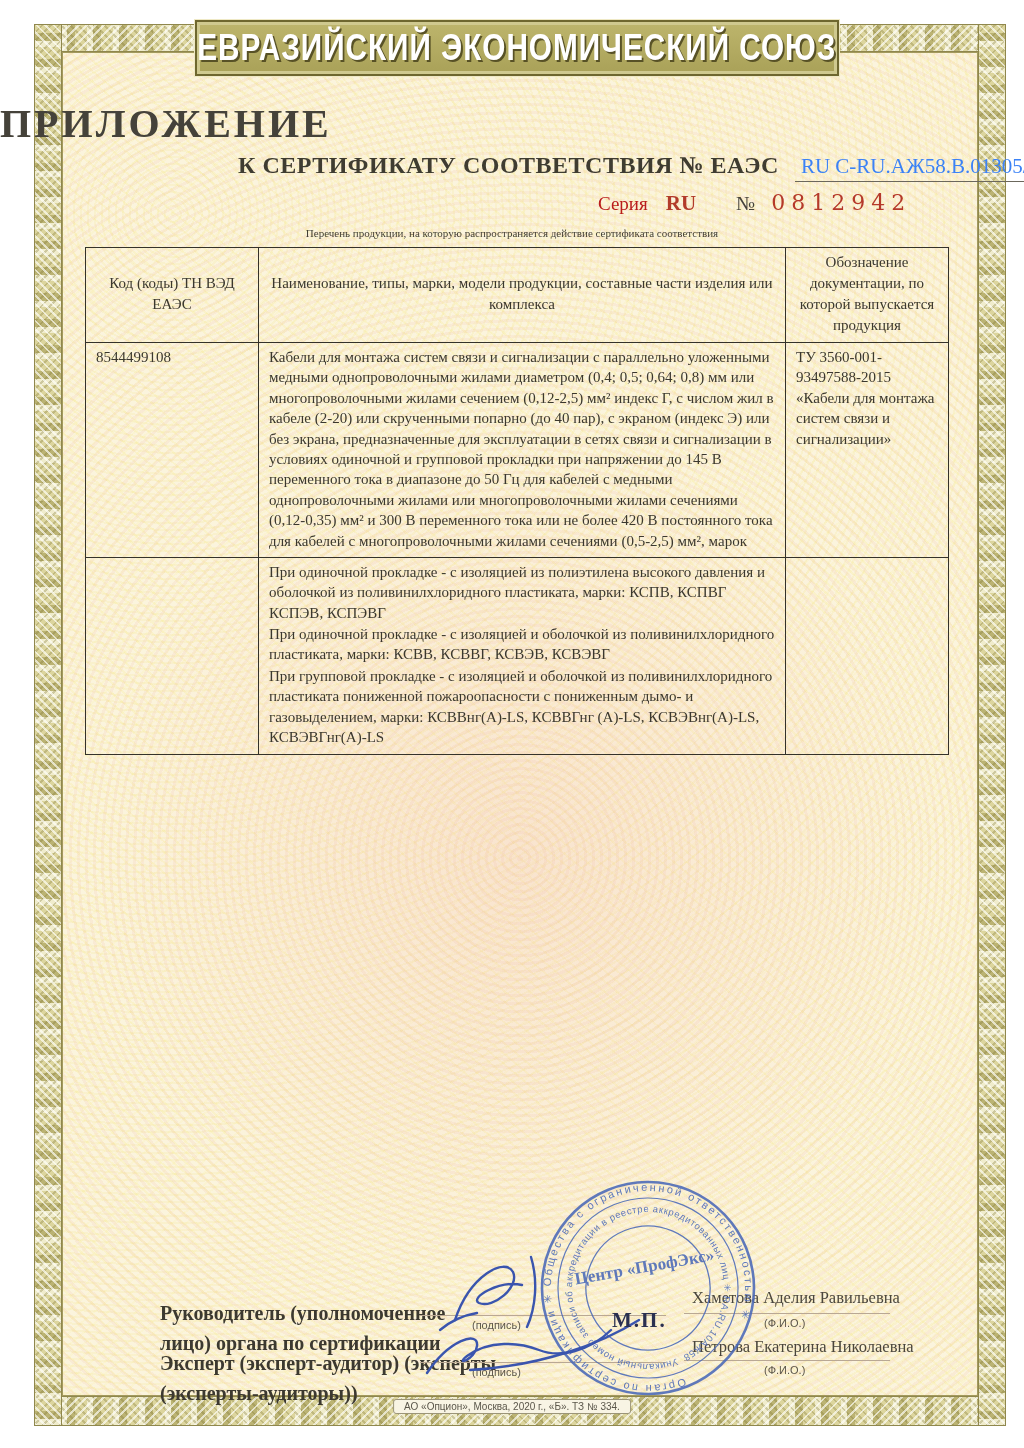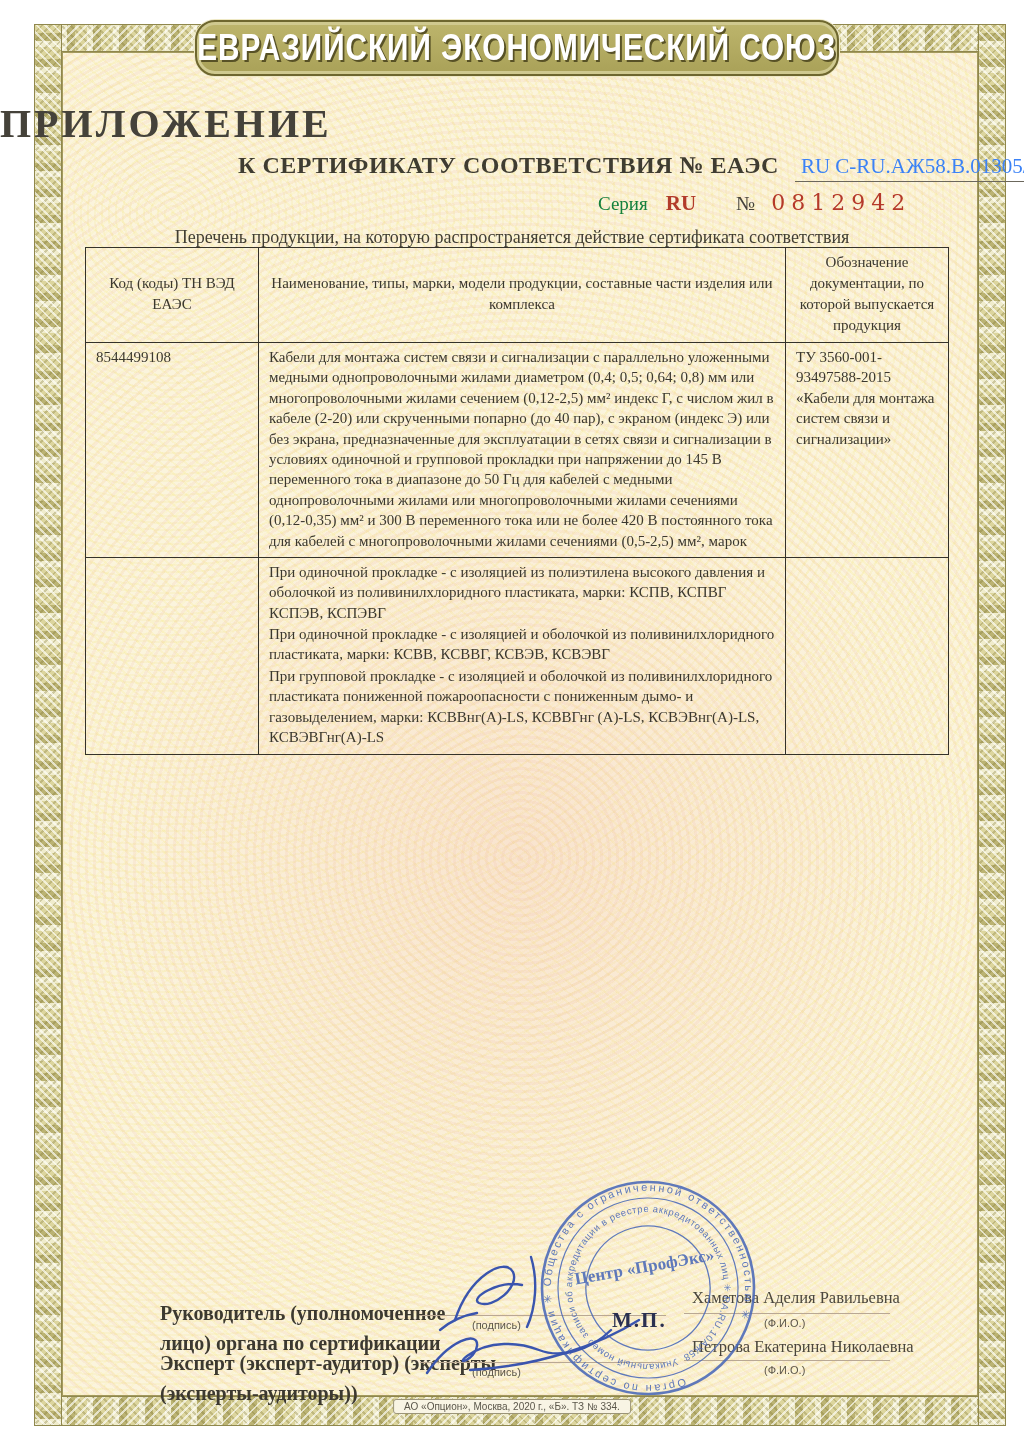--- a/index.html
+++ b/index.html
@@ -22,40 +22,40 @@
       border:1px solid #a39a5e;background-color:#fbf4dd;
       background-image:
         radial-gradient(circle at 50% 60%, rgba(243,185,168,.28) 0, rgba(243,185,168,0) 46%),
         repeating-radial-gradient(circle at 50% 60%, rgba(236,168,148,.12) 0 3px, rgba(255,255,255,0) 3px 8px),
         repeating-radial-gradient(circle at 12% 12%, rgba(240,224,120,.16) 0 2px, rgba(255,255,255,0) 2px 7px),
         repeating-linear-gradient(40deg, rgba(246,232,120,.18) 0 2px, rgba(0,0,0,0) 2px 8px),
         repeating-linear-gradient(-40deg, rgba(250,240,170,.22) 0 2px, rgba(0,0,0,0) 2px 9px);}
 
   
   .banner{position:absolute;left:195px;top:20px;width:640px;height:52px;z-index:5;
-      background:linear-gradient(#bdb56c,#a9a158);border:2px solid #6e672f;border-radius:20px;
+      background:linear-gradient(#bdb56c,#a9a158);border:2px solid #6e672f;border-radius:0;
       box-shadow:inset 0 0 0 3px #cfc98f, 0 0 0 1px #efe9c5;
       display:flex;align-items:center;justify-content:center;}
   .banner span{font-family:"Liberation Sans","DejaVu Sans",sans-serif;font-weight:700;font-size:31px;
       letter-spacing:1px;color:#ffffff;transform:scaleY(1.18) scaleX(.96);white-space:nowrap;
       text-shadow:2px 2px 0 rgba(72,66,28,.85);}
 
   
   .doc-title{position:absolute;left:0;top:100px;width:100%;text-align:left;
       font-size:40px;font-weight:700;letter-spacing:3px;color:#45423a;}
   .cert-line{position:absolute;left:238px;top:152px;display:flex;align-items:baseline;gap:16px;white-space:nowrap;}
   .cert-line .lbl{font-size:24px;font-weight:700;letter-spacing:.5px;color:#3f3c31;}
   .cert-line .num{font-size:21px;color:#3b82f6;border-bottom:1.5px solid #6b675c;padding:0 8px 2px 6px;}
   .series-line{position:absolute;left:598px;top:190px;display:flex;align-items:baseline;white-space:nowrap;}
-  .series-line .s-lbl{font-size:19px;color:#15803d;}
+  .series-line .s-lbl{font-size:19px;color:#b91c1c;}
   .series-line .s-ru{font-size:21px;font-weight:700;color:#b23b2a;margin-left:18px;}
   .series-line .s-no{font-size:20px;color:#45423a;margin-left:40px;}
   .series-line .s-num{font-size:22px;color:#b5392a;margin-left:16px;letter-spacing:6px;font-family:"DejaVu Serif",serif;}
 
-  .intro{position:absolute;left:0;top:227px;width:100%;text-align:center;font-size:18px;color:#413e33;}
+  .intro{position:absolute;left:0;top:227px;width:100%;text-align:center;font-size:11px;color:#413e33;}
 
   
   table.products{position:absolute;left:85px;top:247px;width:863px;border-collapse:collapse;
       table-layout:fixed;font-size:15px;color:#3b382e;}
   table.products td,table.products th{border:1.6px solid #34322a;padding:4px 10px 6px 10px;vertical-align:top;
       font-weight:400;box-sizing:border-box;line-height:1.36;}
   table.products th{text-align:center;vertical-align:middle;font-size:15px;line-height:1.4;margin-top:10px;}
   .col1{width:173px;} .col2{width:527px;} .col3{width:163px;}
   tr.hdr{height:70px;} tr.r1{height:198px;} tr.r2{height:180px;}
   .cell-code{text-align:left;}

